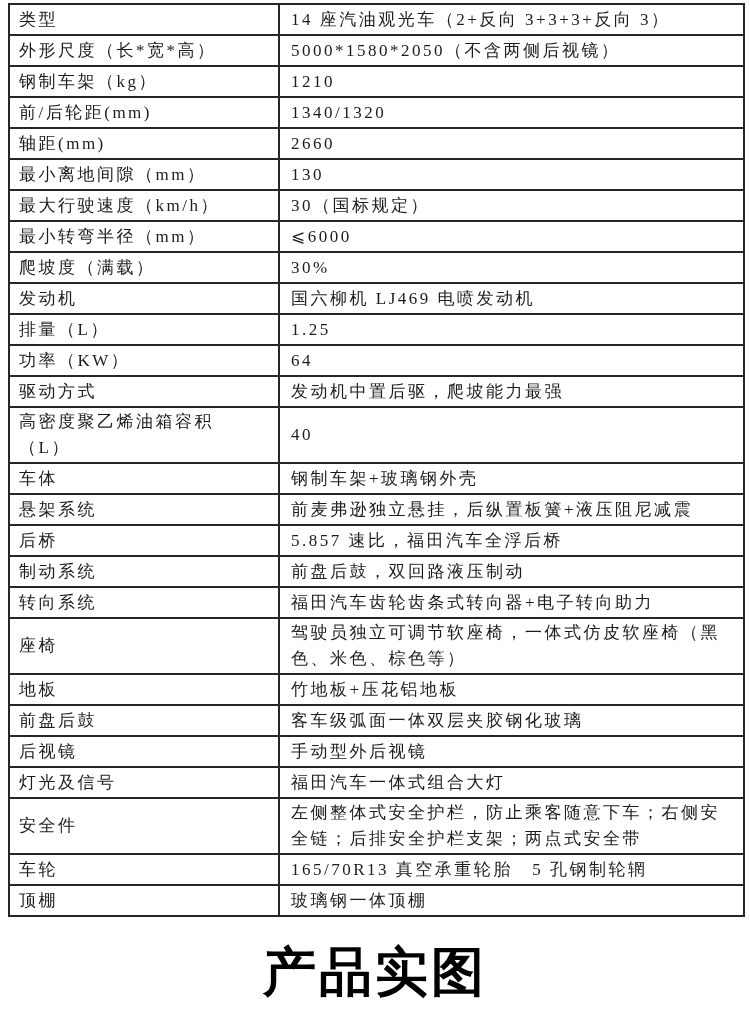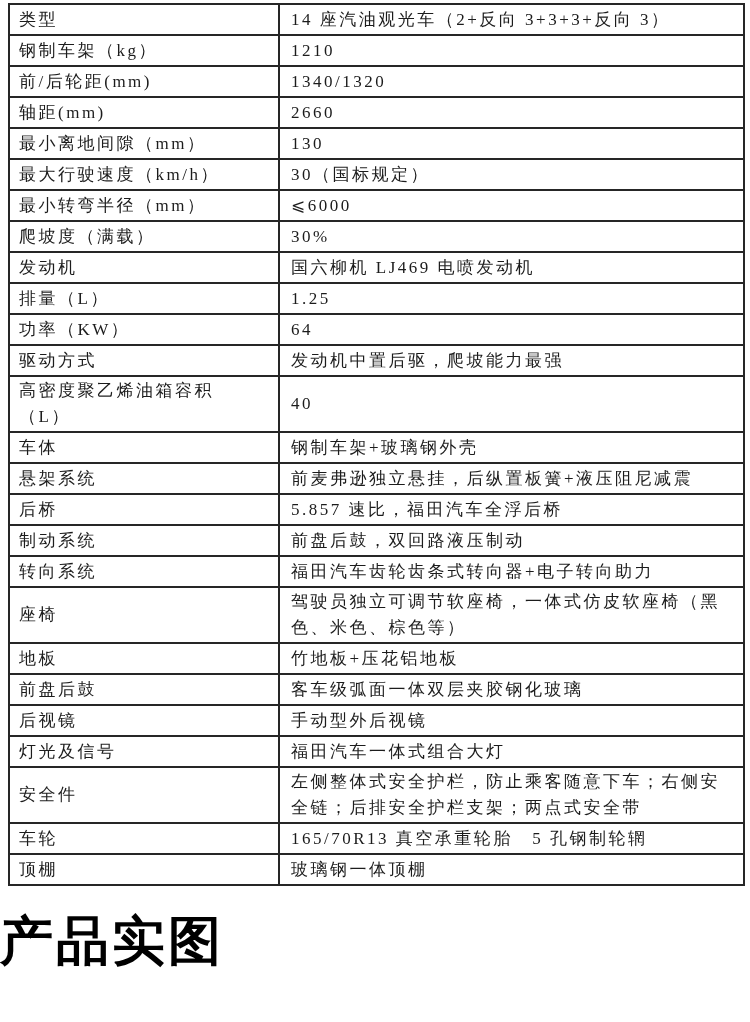--- a/index.html
+++ b/index.html
@@ -30,40 +30,45 @@
     height: 27px;
     padding: 1px 14px 1px 9px;
     vertical-align: middle;
     overflow-wrap: break-word;
     word-break: break-all;
   }
   td.value-cell { padding-left: 11px; }
   .section-heading {
     margin-top: 24px;
     width: 750px;
+    text-align: center;
     font-family: "Liberation Sans", "DejaVu Sans", sans-serif;
     font-weight: 700;
     font-size: 53px;
     line-height: 62px;
     letter-spacing: 3px;
     color: #000000;
   }
 </style>
 </head>
 <body>
 
 <table class="spec-table">
   <colgroup>
     <col class="c1">
     <col class="c2">
   </colgroup>
   <tbody>
       <tr>
         <td class="label-cell">类型</td>
         <td class="value-cell">14 座汽油观光车（2+反向 3+3+3+反向 3）</td>
+      </tr>
+      <tr>
+        <td class="label-cell">外形尺度（长*宽*高）</td>
+        <td class="value-cell">5000*1580*2050（不含两侧后视镜）</td>
       </tr>
       <tr>
         <td class="label-cell">钢制车架（kg）</td>
         <td class="value-cell">1210</td>
       </tr>
       <tr>
         <td class="label-cell">前/后轮距(mm)</td>
         <td class="value-cell">1340/1320</td>
       </tr>
       <tr>

